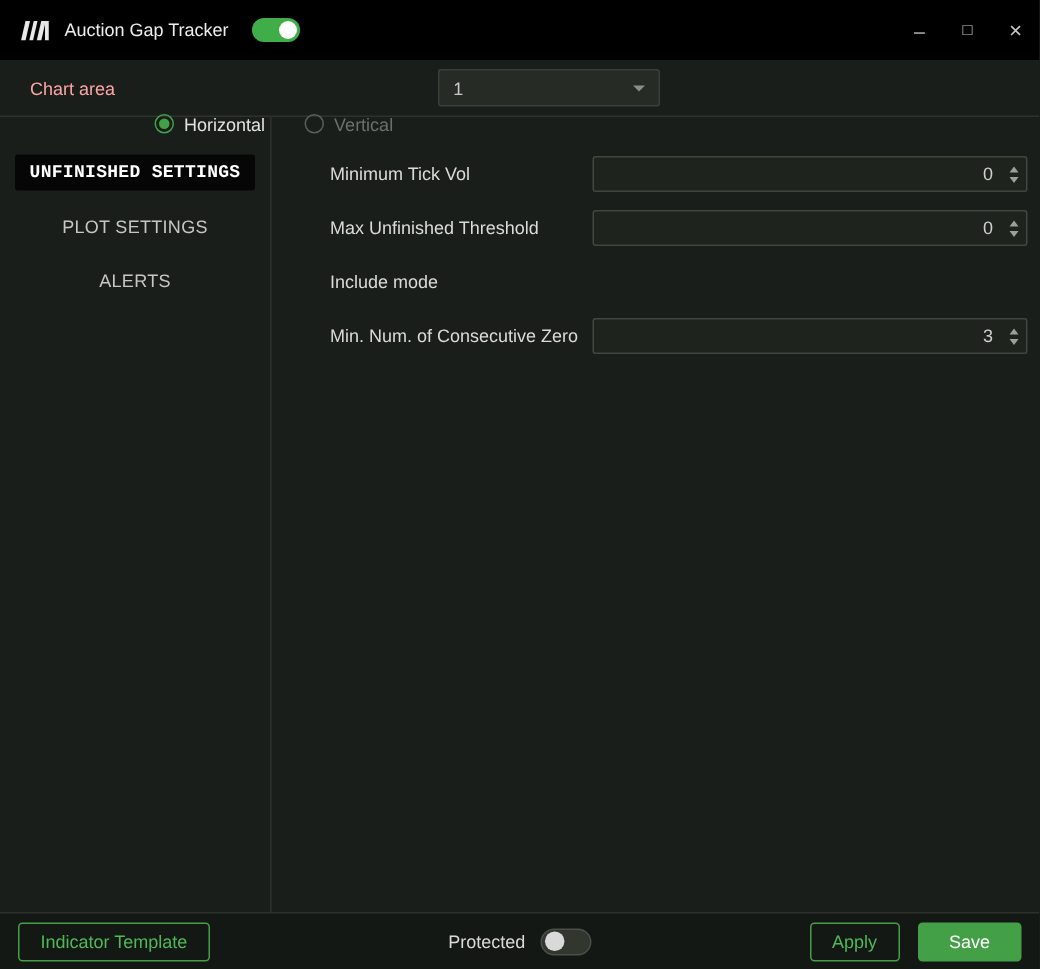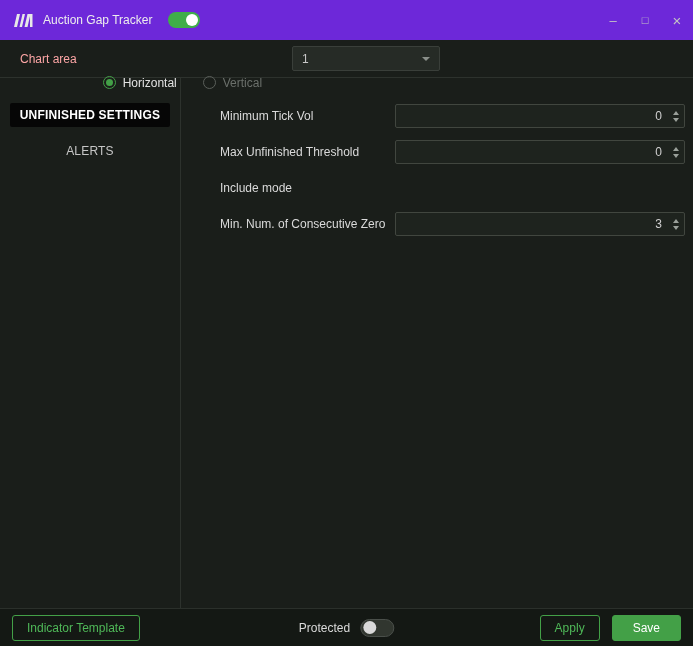--- a/index.html
+++ b/index.html
@@ -5,21 +5,21 @@
   html,body { margin:0; padding:0; }
   body {
     width:693px; height:646px; overflow:hidden;
     background:#1a1e1a; color:#e0e0e0;
     font-family:"Liberation Sans", sans-serif; font-size:12px;
     -webkit-font-smoothing:antialiased;
   }
   .window { width:693px; height:646px; display:flex; flex-direction:column; }
 
   
-  .titlebar { height:40px; flex:0 0 40px; background:#6d28d9; display:flex; align-items:center; padding-left:14px; }
+  .titlebar { height:40px; flex:0 0 40px; background:#000000; display:flex; align-items:center; padding-left:14px; }
   .logo { display:flex; align-items:center; margin-right:10px; }
   .title { font-size:12px; color:#ededed; margin-right:16px; }
   .switch { position:relative; width:32px; height:16px; border-radius:9px; cursor:pointer; box-sizing:border-box; }
   .switch .knob { position:absolute; top:2px; width:12px; height:12px; border-radius:50%; background:#ffffff; }
   .switch.on { background:#3fae49; }
   .switch.on .knob { right:2px; }
   .switch.off { background:#31362f; border:1px solid #4a4f4a; }
   .switch.off .knob { left:2px; top:1px; background:#d9d9d9; }
   .win-controls { margin-left:auto; display:flex; height:100%; }
   .winbtn { width:32px; height:100%; background:transparent; border:none; color:#c4c4c4;
@@ -40,21 +40,21 @@
                border-radius:2px; display:flex; align-items:center; justify-content:space-between; padding:0 9px; color:#c8c8c8; cursor:pointer; }
   .chev-down { width:0; height:0; border-left:4px solid transparent; border-right:4px solid transparent; border-top:4px solid #8a8f8a; }
 
   .hdivider { height:1px; flex:0 0 1px; background:#2d322d; }
 
   
   .content { flex:1; display:flex; min-height:0; }
   .sidebar { width:181px; flex:0 0 181px; border-right:1px solid #2d322d; padding-top:25px; box-sizing:border-box; }
   .side-item { height:24px; margin:0 10px 12px 10px; display:flex; align-items:center; justify-content:center;
                font-size:12px; color:#c6c6c6; letter-spacing:0.2px; cursor:pointer; border-radius:2px; }
-  .side-item.selected { background:#060606; color:#ffffff; font-weight:bold; }
+  .side-item.selected { background:#060606; color:#ffffff; font-weight:bold;font-family:Liberation Mono, monospace; }
 
   .main { flex:1; padding:20px 8px 0 19px; }
   .frow { display:flex; align-items:center; height:36px;margin-left:20px; }
   .flabel { width:175px; flex:0 0 175px; color:#dadada; }
   .fcontrol { flex:1; height:24px; box-sizing:border-box; background:#1e231e; border:1px solid #41463f; border-radius:2px;
               display:flex; align-items:center; color:#cfcfcf; position:relative; }
   .fcontrol.num .val { flex:1; text-align:right; padding-right:5px; }
   .fcontrol.sel { cursor:pointer; }
   .fcontrol.sel .val { flex:1; text-align:left; padding-left:8px; }
   .fcontrol.sel .chev-down { margin-right:8px; }
@@ -117,20 +117,21 @@
       <span class="chev-down"></span>
     </span>
   </div>
 
   <div class="hdivider"></div>
 
   <div class="content">
 
     <div class="sidebar">
       <div class="side-item selected">UNFINISHED SETTINGS</div>
+      <div class="side-item">PLOT SETTINGS</div>
       <div class="side-item">ALERTS</div>
     </div>
 
     <div class="main">
 
       <div class="frow">
         <span class="flabel">Minimum Tick Vol</span>
         <span class="fcontrol num">
           <span class="val">0</span>
           <span class="spin">

